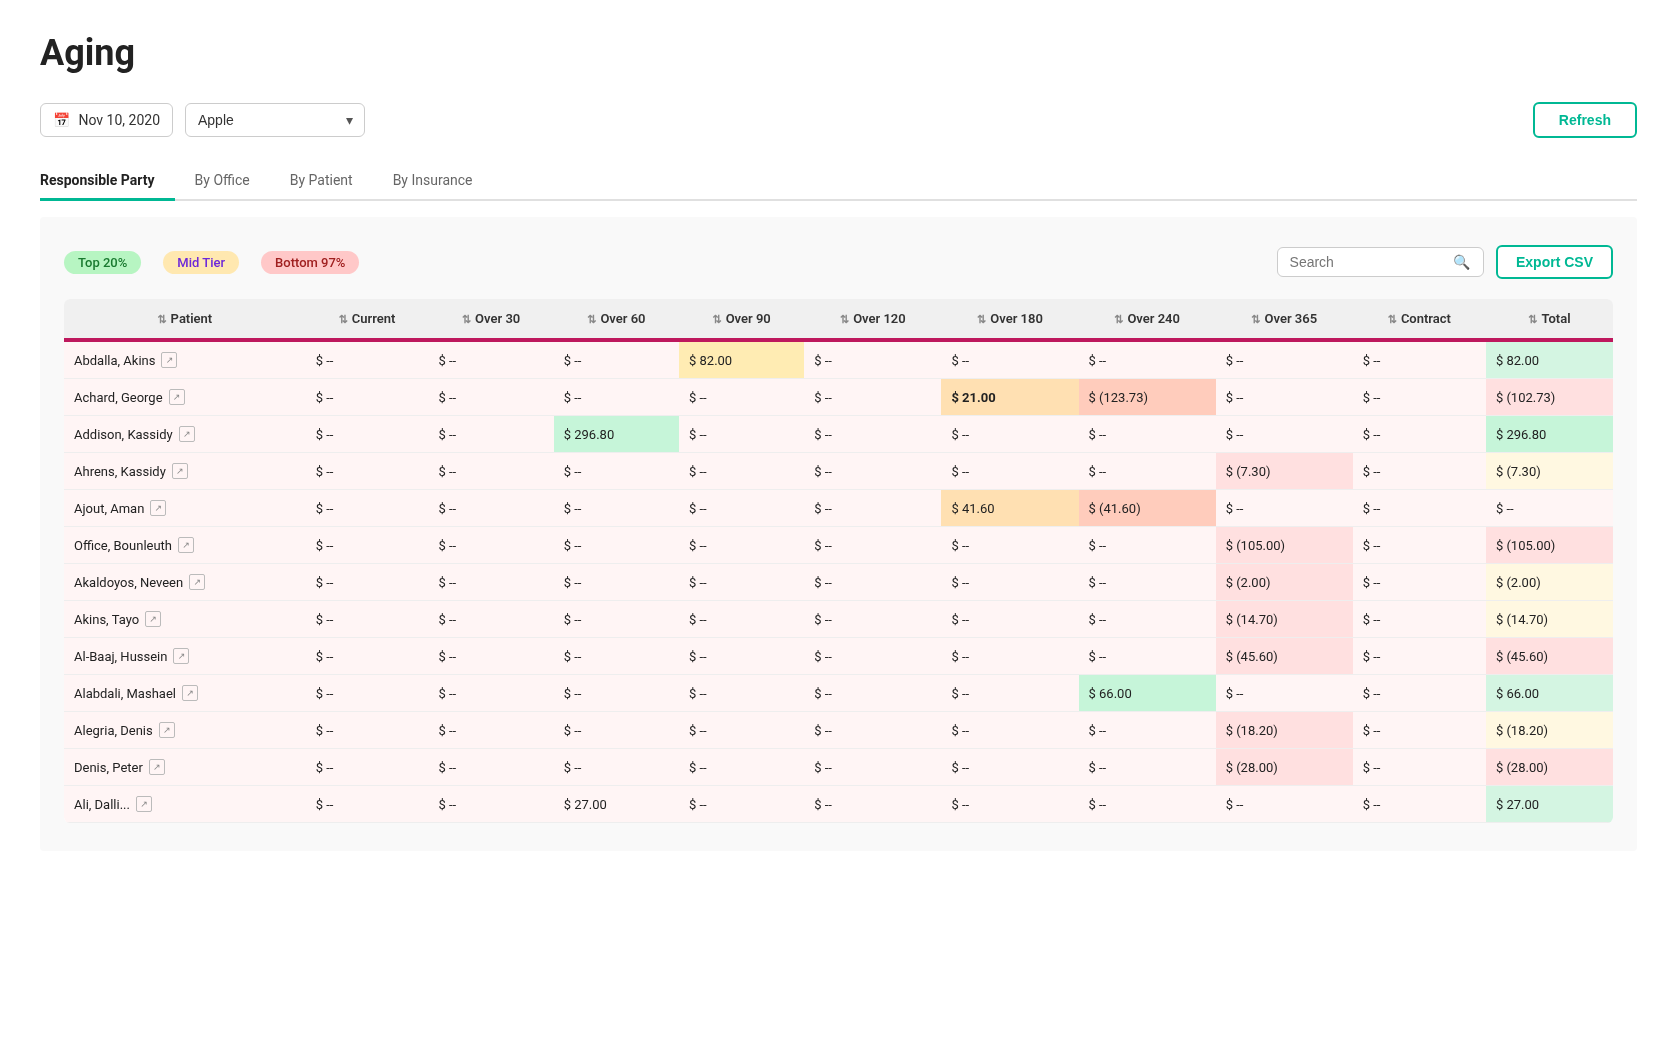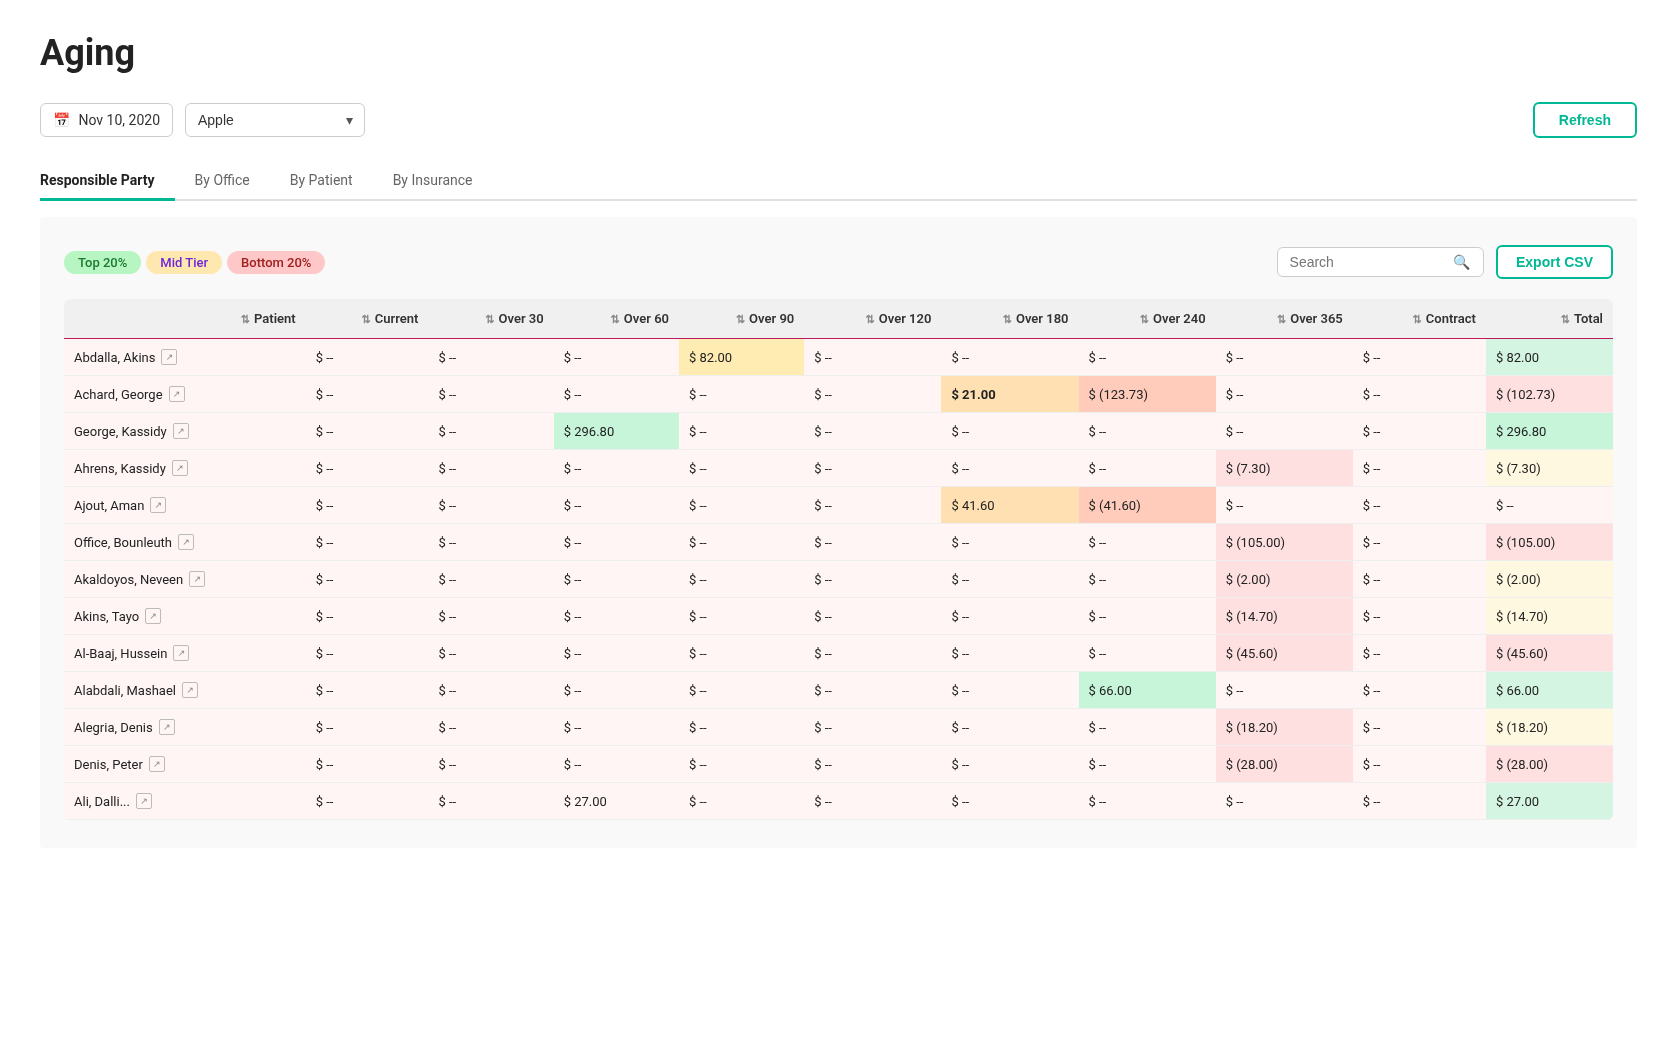--- a/index.html
+++ b/index.html
@@ -22,35 +22,35 @@
     .refresh-btn { border: 2px solid #00b894; background: #fff; color: #00b894; border-radius: 6px; padding: 8px 24px; font-size: 14px; font-weight: 600; cursor: pointer; }
 
     .tabs { display: flex; align-items: center; gap: 0; border-bottom: 2px solid #e0e0e0; margin-bottom: 0; }
     .tab { padding: 10px 20px; font-size: 14px; color: #666; cursor: pointer; border-bottom: 3px solid transparent; margin-bottom: -2px; }
     .tab.active { color: #222; font-weight: 700; border-bottom: 3px solid #00b894; }
     .tab:first-child { padding-left: 0; }
 
     .content-area { background: #f9f9f9; padding: 28px 24px; margin-top: 16px; border-radius: 4px; }
 
     .table-toolbar { display: flex; align-items: center; justify-content: space-between; margin-bottom: 20px; }
-    .legend { display: flex; gap: 5px; align-items: flex-end; }
+    .legend { display: flex; gap: 22px; align-items: flex-end; }
     .legend-badge { padding: 4px 14px; border-radius: 14px; font-size: 13px; font-weight: 500; }
     .legend-top { background: #b7f5c2; color: #1a7a30; }
     .legend-mid { background: #ffe8b0; color: #6d28d9; }
     .legend-bottom { background: #ffc8c8; color: #a02020; }
 
     .toolbar-right { display: flex; gap: 12px; align-items: center; }
     .search-box { display: flex; align-items: center; border: 1px solid #ccc; border-radius: 6px; padding: 6px 12px; background: #fff; }
     .search-box input { border: none; outline: none; font-size: 14px; width: 160px; }
     .search-icon { color: #888; margin-left: 4px; }
 
     .export-btn { border: 2px solid #00b894; background: #fff; color: #00b894; border-radius: 6px; padding: 7px 18px; font-size: 14px; font-weight: 600; cursor: pointer; }
 
     .data-table { width: 100%; border-collapse: collapse; background: #fff; border-radius: 6px; overflow: hidden; }
-    .data-table th { background: #f0f0f0; text-align: right; padding: 12px 10px; font-size: 13px; font-weight: 600; color: #333; white-space: nowrap; border-bottom: 1px solid #be185d; }
+    .data-table th { background: #f0f0f0; text-align: center; padding: 12px 10px; font-size: 13px; font-weight: 600; color: #333; white-space: nowrap; border-bottom: 4px solid #be185d; }
     .data-table th .sort-icon { display: inline-block; margin-right: 4px; color: #888; font-size: 11px; }
     .data-table td { padding: 10px 10px; font-size: 13px; border-bottom: 1px solid #eee; white-space: nowrap; }
 
     .patient-cell { display: flex; align-items: center; gap: 6px; }
     .ext-icon { width: 16px; height: 16px; border: 1px solid #bbb; border-radius: 2px; display: inline-flex; align-items: center; justify-content: center; font-size: 9px; color: #888; cursor: pointer; flex-shrink: 0; }
   </style>
 </head>
 <body>
 
 <div class="page">
@@ -81,21 +81,21 @@
     <div class="tab">By Patient</div>
     <div class="tab">By Insurance</div>
   </div>
 
   <div class="content-area">
 
     <div class="table-toolbar">
       <div class="legend">
         <span class="legend-badge legend-top">Top 20%</span>
         <span class="legend-badge legend-mid">Mid Tier</span>
-        <span class="legend-badge legend-bottom">Bottom 20%</span>
+        <span class="legend-badge legend-bottom">Bottom 97%</span>
       </div>
       <div class="toolbar-right">
         <div class="search-box">
           <input type="text" placeholder="Search" style="">
           <span class="search-icon">🔍</span>
         </div>
         <button class="export-btn">Export CSV</button>
       </div>
     </div>
 
@@ -148,21 +148,21 @@
             <td style="background: rgb(255, 245, 245);">$ --</td>
             <td style="background: rgb(255, 224, 178); font-weight: bold;">$ 21.00</td>
             <td style="background: rgb(255, 204, 188);">$ (123.73)</td>
             <td style="background: rgb(255, 245, 245);">$ --</td>
             <td style="background: rgb(255, 245, 245);">$ --</td>
             <td style="background: rgb(255, 224, 224);">$ (102.73)</td>
           </tr>
           <tr>
             <td style="background: rgb(255, 245, 245);">
               <div class="patient-cell">
-                <span>George, Kassidy</span>
+                <span>Addison, Kassidy</span>
                 <span class="ext-icon">↗</span>
               </div>
             </td>
             <td style="background: rgb(255, 245, 245);">$ --</td>
             <td style="background: rgb(255, 245, 245);">$ --</td>
             <td style="background: rgb(198, 245, 217);">$ 296.80</td>
             <td style="background: rgb(255, 245, 245);">$ --</td>
             <td style="background: rgb(255, 245, 245);">$ --</td>
             <td style="background: rgb(255, 245, 245);">$ --</td>
             <td style="background: rgb(255, 245, 245);">$ --</td>

